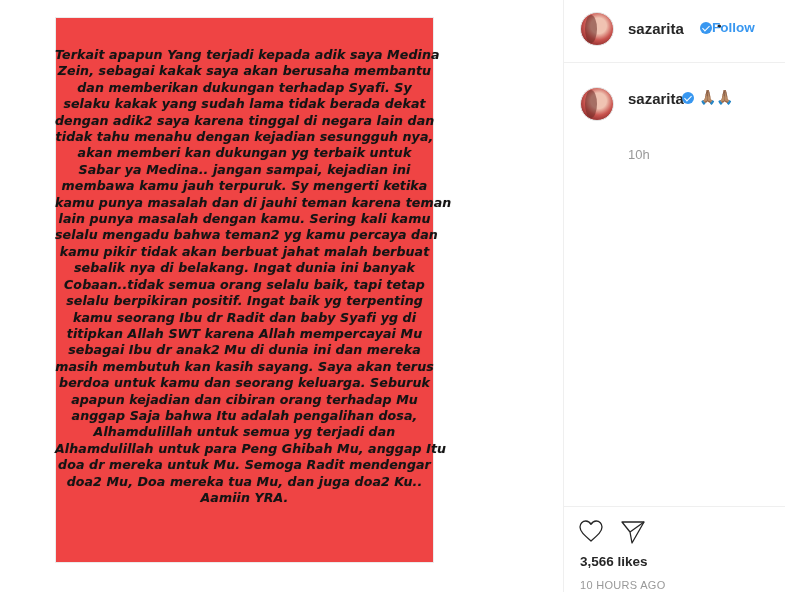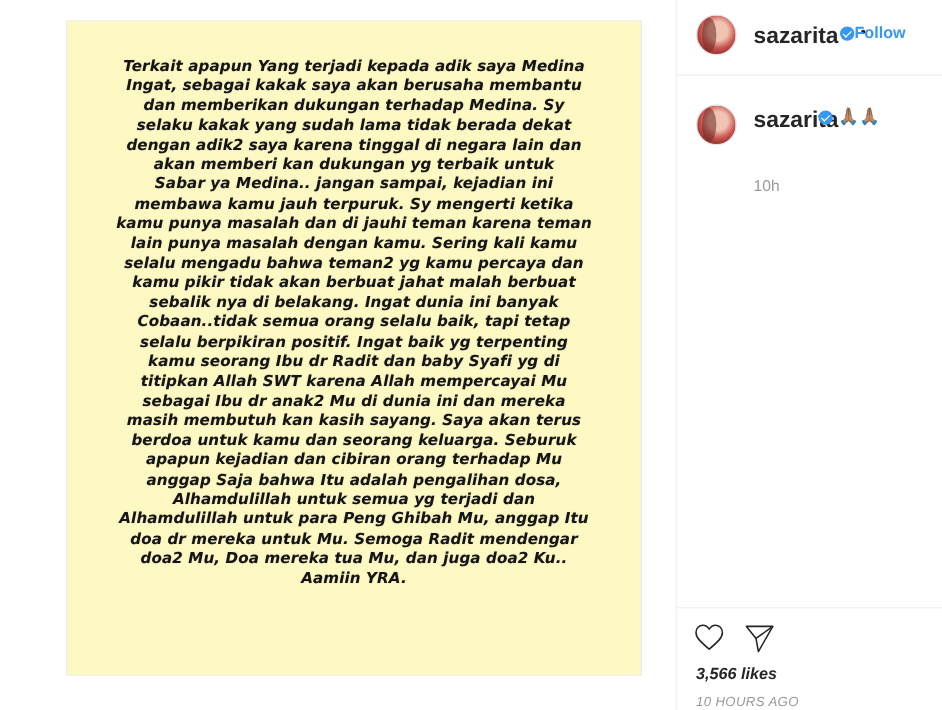--- a/index.html
+++ b/index.html
@@ -3,24 +3,23 @@
 <meta charset="utf-8">
 <style>
   html, body { margin:0; padding:0; }
   body {
     width:785px; height:592px; position:relative; overflow:hidden;
     background:#ffffff;
     font-family:"Liberation Sans", sans-serif;
     color:#262626;
   }
   .post-image {
-    position:absolute; left:55px; top:17px; width:446px; height:546px;
-    background:#fef9c3;
+    position:absolute; left:55px; top:17px; width:379px; height:546px;
+    background:#ef4444;
     box-shadow: 0 0 0 1px #ebebeb inset;
-    padding-left: 34px;
   }
   .story-text {
     position:absolute; left:0; right:0; top:30px;
     text-align:center;
     font-family:"DejaVu Sans", sans-serif;
     font-weight:bold; font-style:italic;
     font-size:12.6px; line-height:16.4px;
     color:#141414;
     letter-spacing:0.1px;
     text-shadow: 0 0 1px rgba(0,0,0,0.25);
@@ -41,21 +40,21 @@
     background: radial-gradient(circle at 55% 40%, #f0c3b2 0 30%, #c9544f 55%, #8c2b2b 80%);
     border:1px solid #e3e3e3;
     overflow:hidden;
   }
   .avatar::after {
     content:""; position:absolute; left:4px; top:2px; width:12px; height:28px;
     background:#6a2a24; border-radius:50%; opacity:0.55;
   }
   .header .avatar { left:16px; top:12px; }
   .username {
-    position:absolute; font-size:19px; font-weight:bold; color:#262626;
+    position:absolute; font-size:15px; font-weight:bold; color:#262626;
   }
   .header .username { left:64px; top:20px; }
   .verified {
     position:absolute; width:12px; height:12px; border-radius:50%;
     background:#3897f0;
   }
   .verified::after {
     content:""; position:absolute; left:3.5px; top:2px; width:3px; height:6px;
     border:solid #fff; border-width:0 1.6px 1.6px 0; transform:rotate(45deg);
   }
@@ -73,42 +72,42 @@
   .caption .verified { left:118px; top:30px; }
   .emoji {
     position:absolute; top:27px; font-size:14px; line-height:16px;
   }
   .timestamp-short {
     position:absolute; left:64px; top:58px; font-size:13px; color:#999999;margin-top:27px;
   }
   .actions {
     position:absolute; left:0; top:506px; width:222px; height:86px;
     border-top:1px solid #efefef;
-    font-style:italic;
   }
   .icon-btn { position:absolute; cursor:pointer; }
   .like-btn { left:14px; top:12px; }
   .share-btn { left:56px; top:12px; }
   .likes {
     position:absolute; left:16px; top:47px; font-size:13.5px; font-weight:bold; color:#262626;
   }
   .ago {
     position:absolute; left:16px; top:72px; font-size:11px; letter-spacing:0.3px; color:#999999;
   }
 </style>
 </head>
 <body>
 
 <div class="post-image">
   <div class="story-text" id="story-text">
       <span class="story-line">Terkait apapun Yang terjadi kepada adik saya Medina</span>
-      <span class="story-line">Ingat, sebagai kakak saya akan berusaha membantu</span>
-      <span class="story-line">dan memberikan dukungan terhadap Medina. Sy</span>
+      <span class="story-line">Zein, sebagai kakak saya akan berusaha membantu</span>
+      <span class="story-line">dan memberikan dukungan terhadap Syafi. Sy</span>
       <span class="story-line">selaku kakak yang sudah lama tidak berada dekat</span>
       <span class="story-line">dengan adik2 saya karena tinggal di negara lain dan</span>
+      <span class="story-line">tidak tahu menahu dengan kejadian sesungguh nya,</span>
       <span class="story-line">akan memberi kan dukungan yg terbaik untuk</span>
       <span class="story-line">Sabar ya Medina.. jangan sampai, kejadian ini</span>
       <span class="story-line">membawa kamu jauh terpuruk. Sy mengerti ketika</span>
       <span class="story-line">kamu punya masalah dan di jauhi teman karena teman</span>
       <span class="story-line">lain punya masalah dengan kamu. Sering kali kamu</span>
       <span class="story-line">selalu mengadu bahwa teman2 yg kamu percaya dan</span>
       <span class="story-line">kamu pikir tidak akan berbuat jahat malah berbuat</span>
       <span class="story-line">sebalik nya di belakang. Ingat dunia ini banyak</span>
       <span class="story-line">Cobaan..tidak semua orang selalu baik, tapi tetap</span>
       <span class="story-line">selalu berpikiran positif. Ingat baik yg terpenting</span>

